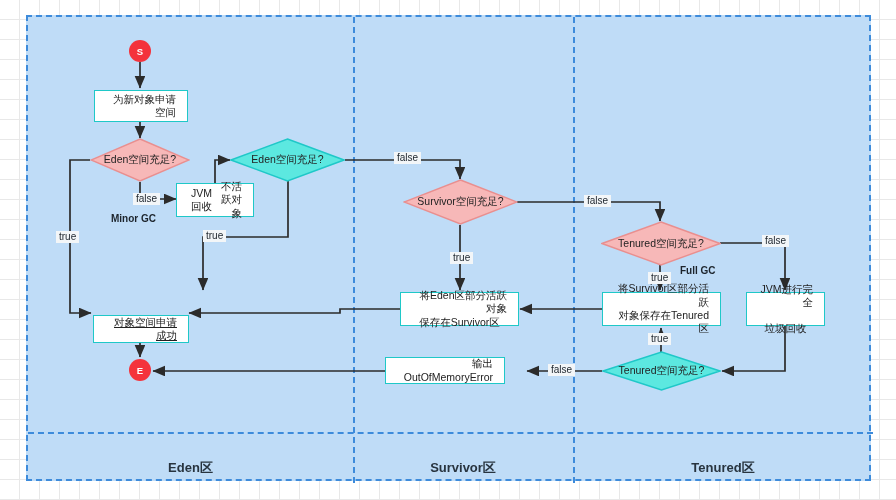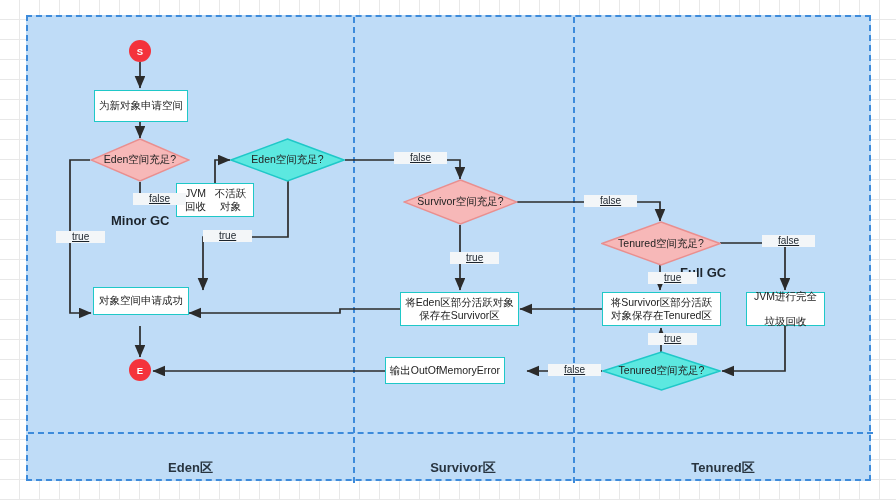--- a/index.html
+++ b/index.html
@@ -46,59 +46,58 @@
     color: #28343f;
     text-align: center;
     white-space: nowrap;
   }
   
   .node { position: absolute; box-sizing: border-box; }
   .proc {
     background: #ffffff;
     border: 1.6px solid #1fc8c8;
     display: flex; align-items: center; justify-content: center;
-    text-align: center;
+    text-align: right;
     font-size: 10.5px;
     color: #222;
     line-height: 1.28;
-    padding: 1px 3px;
+    padding: 1px 11px;
   }
   .term {
     border-radius: 50%;
     background: #f4333c;
     color: #ffffff;
     font-size: 9.5px;
     font-weight: bold;
     display: flex; align-items: center; justify-content: center;
   }
   .dia-wrap { position: absolute; }
   .dia-wrap svg { position: absolute; left: 0; top: 0; display: block; }
   .dia-text {
     position: absolute;
     left: 0; top: 0; width: 100%; height: 100%;
     display: flex; align-items: center; justify-content: center;
     font-size: 10.5px; color: #222;
     white-space: nowrap;
   }
   .ann {
     position: absolute;
-    font-size: 13px;
+    font-size: 10px;
     font-weight: bold;
     color: #1c242c;
     white-space: nowrap;
   }
   .edgelabel {
     position: absolute;
     font-size: 10px;
     color: #1c242c;
     background: #f3f6f8;
-    padding: 0px 16px;
+    padding: 0px 3px;
     white-space: nowrap;
     line-height: 1.15;
-    text-decoration: underline;
   }
   #edges { position: absolute; left: 0; top: 0; }
 </style>
 </head>
 <body>
 
 <div id="canvas">
 
   <div class="panel">
     <div class="vdiv" style="left:325px;"></div>
@@ -210,21 +209,21 @@
 
   <div class="dia-wrap" style="left:602px; top:351px; width:119px; height:40px;">
     <svg width="119" height="40" viewBox="0 0 119 40">
       <polygon points="59.5,1 118,20 59.5,39 1,20" fill="#5ce8e0" stroke="#1fc8c8" stroke-width="1.4"></polygon>
     </svg>
     <div class="dia-text">Tenured空间充足?</div>
   </div>
 
   <div class="node proc" style="left:385px; top:357px; width:120px; height:27px;">输出OutOfMemoryError</div>
 
-  <div class="node proc" style="left:93px; top:287px; width:96px; height:28px;">对象空间申请成功</div>
+  <div class="node proc" style="left:93px; top:315px; width:96px; height:28px;text-decoration:underline;">对象空间申请成功</div>
 
   <div class="node term" style="left:129px; top:359px; width:22px; height:22px;">E</div>
 
   <div class="ann" style="left:111px; top:213px;">Minor GC</div>
   <div class="ann" style="left:680px; top:265px;">Full GC</div>
 
   <div class="edgelabel" style="left:133px; top:193px;">false</div>
   <div class="edgelabel" style="left:56px; top:231px;">true</div>
   <div class="edgelabel" style="left:203px; top:230px;">true</div>
   <div class="edgelabel" style="left:394px; top:152px;">false</div>

